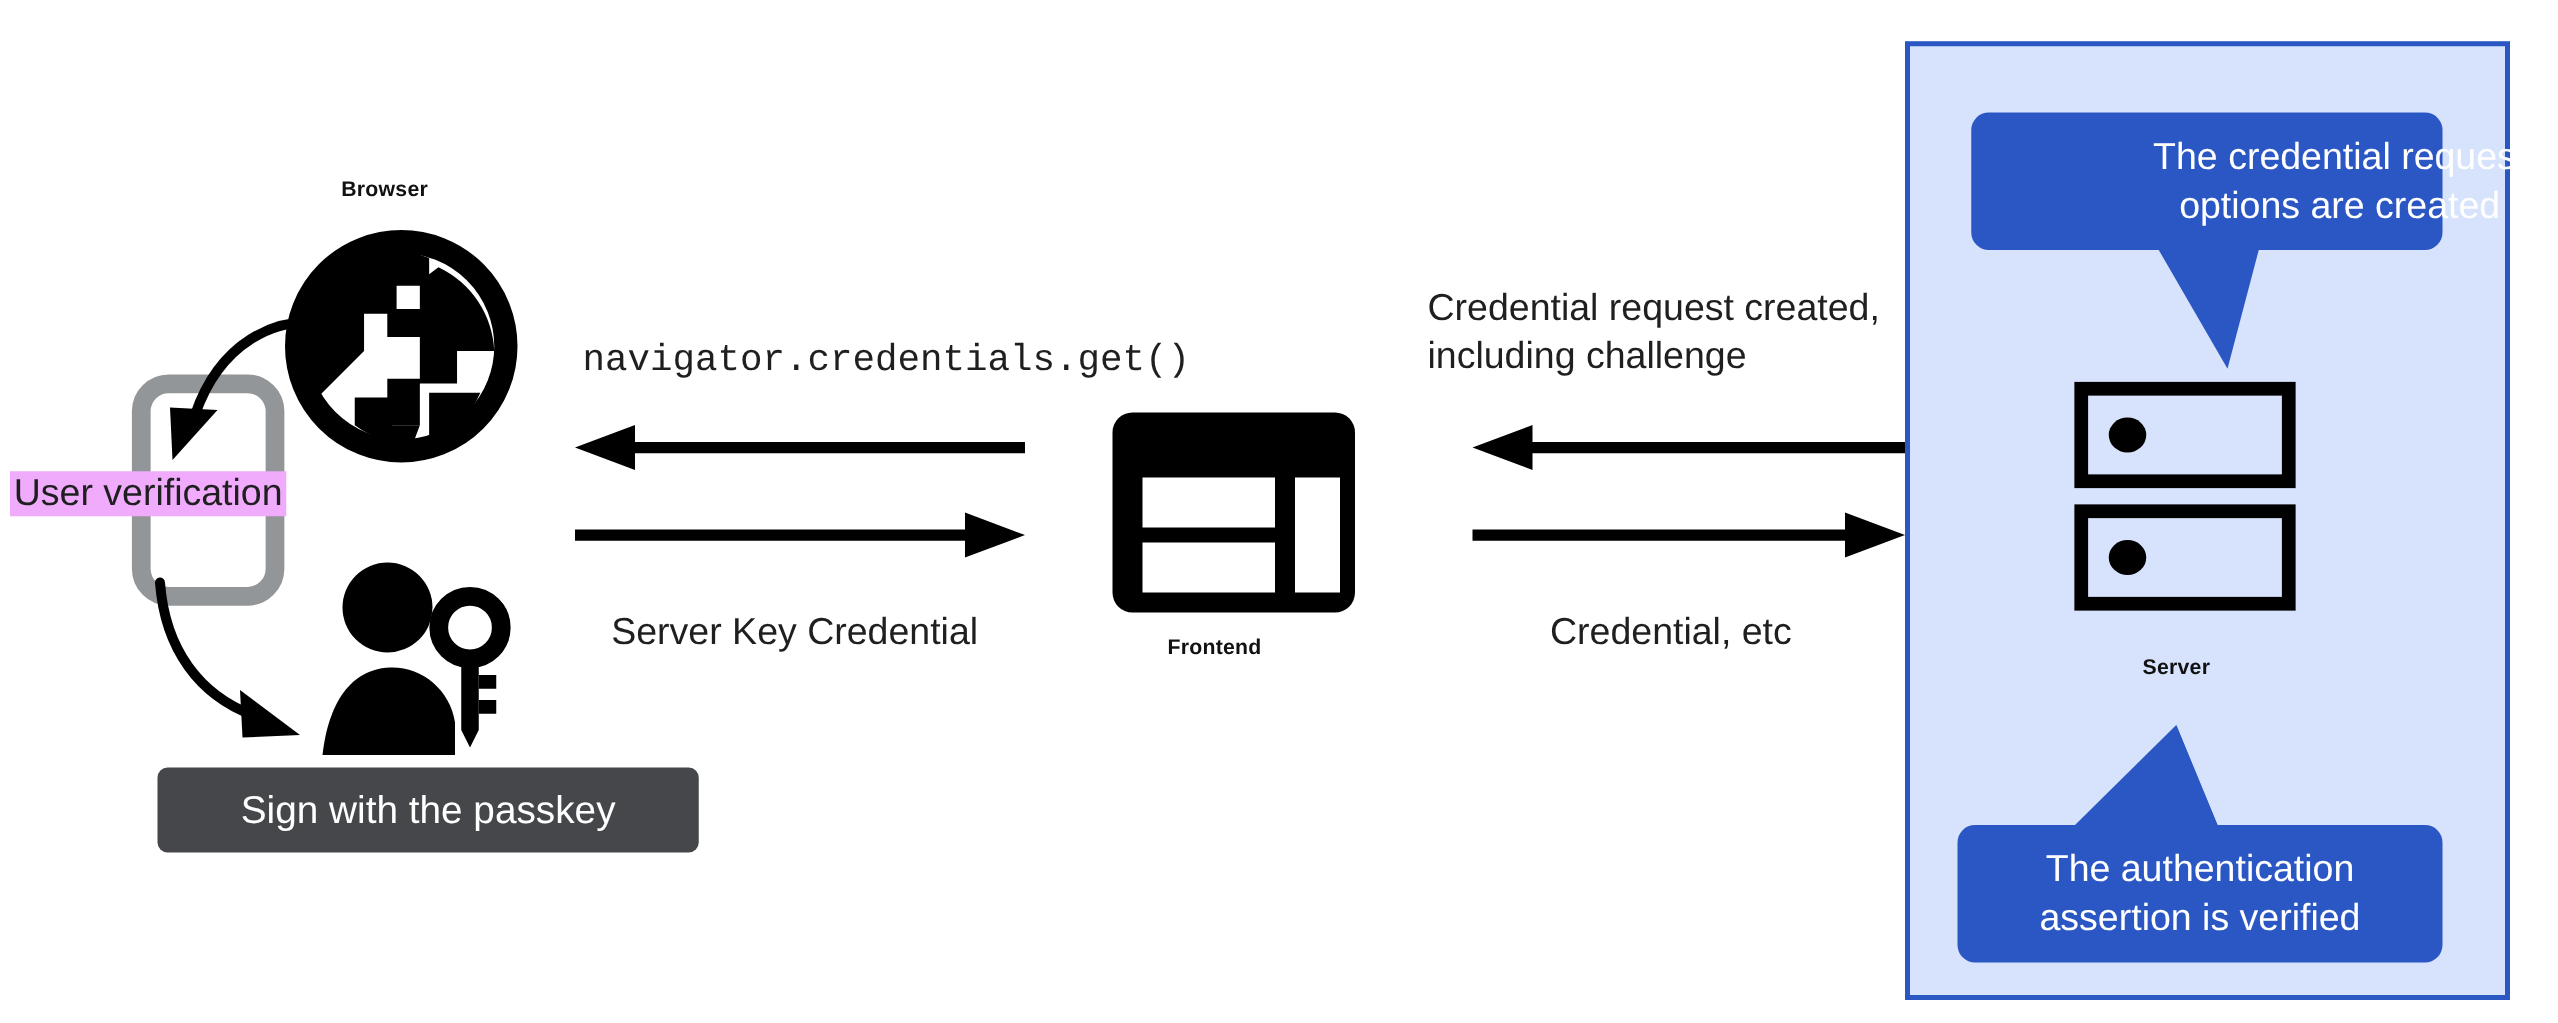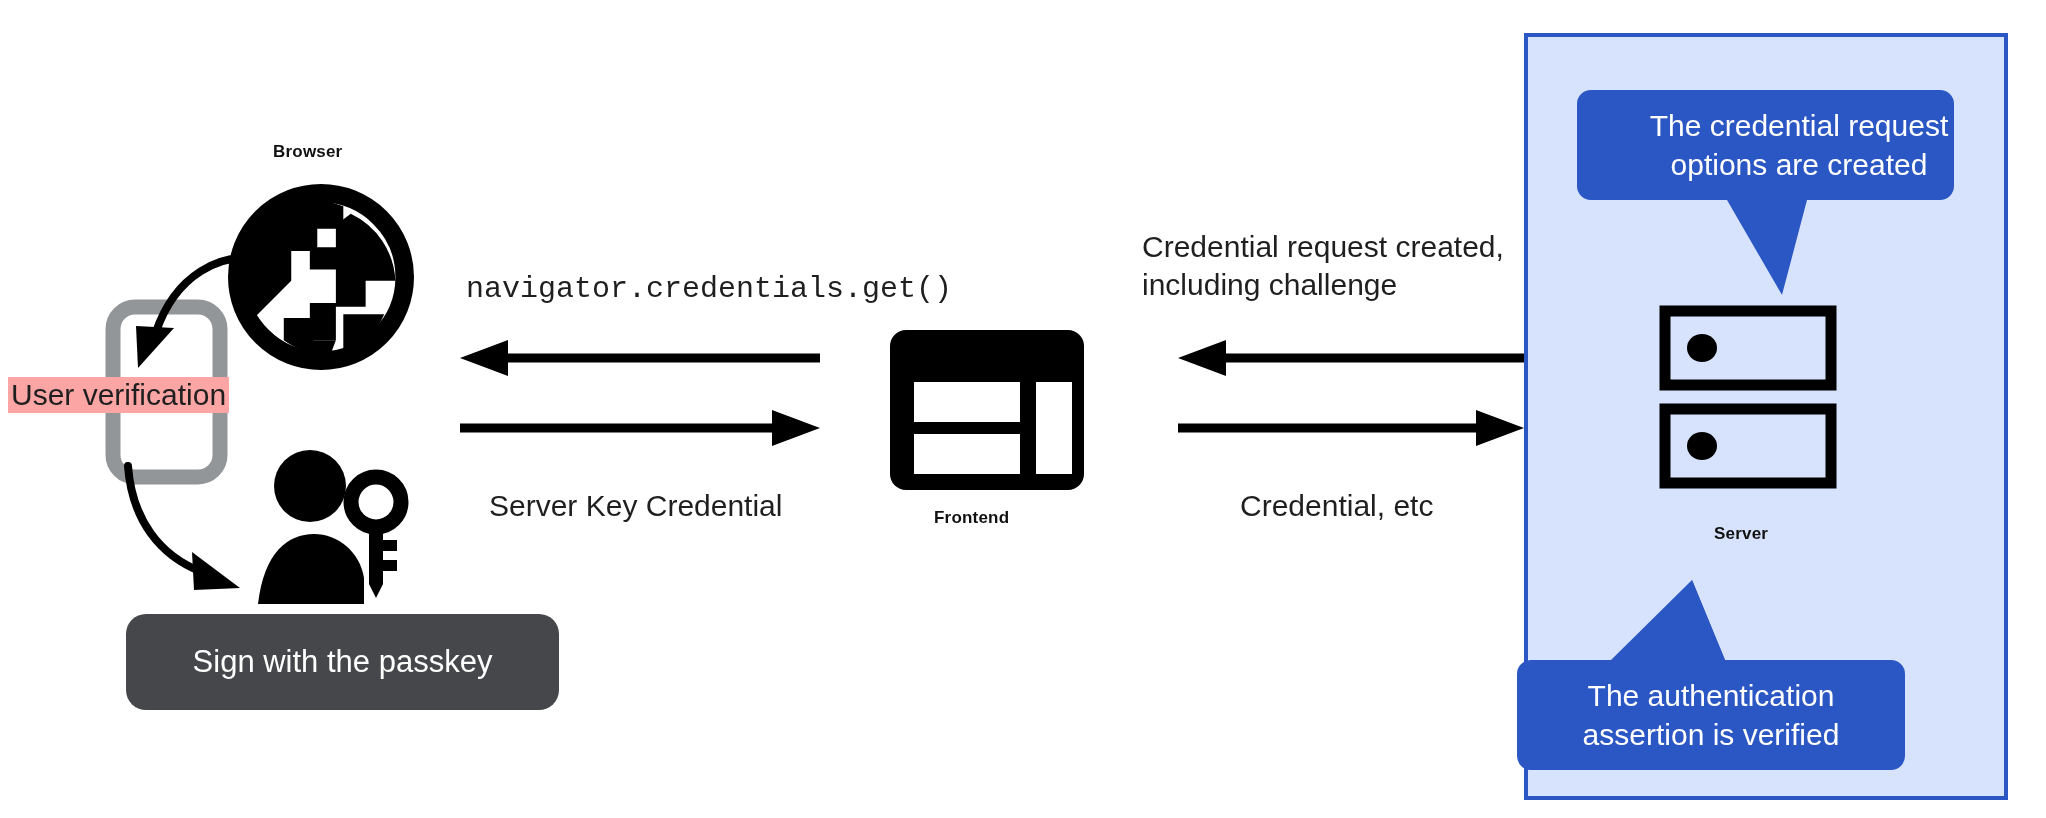--- a/index.html
+++ b/index.html
@@ -45,81 +45,81 @@
   }
   .label-multiline {
     font-family: "Liberation Sans", sans-serif;
     font-weight: 400;
     font-size: 30px;
     line-height: 1.28;
     color: #1f1f1f;
     white-space: pre-line;
   }
   .halo {
-    background: #fca5a5;
+    background: #f0abfc;
     padding: 1px 3px;
   }
 
   
   #server-panel {
     left: 1524px;
     top: 33px;
     width: 484px;
     height: 767px;
     background: #d7e3fc;
     border: 4px solid #2b57c4;
     box-sizing: border-box;
   }
 
   
   #passkey-tooltip {
     left: 126px;
     top: 614px;
     width: 433px;
     background: #45474a;
-    border-radius: 20px;
+    border-radius: 8px;
     color: #ffffff;
     font-family: "Liberation Sans", sans-serif;
     font-size: 31px;
     text-align: center;
-    padding: 30px 16px;
+    padding: 16px 16px;
     box-sizing: border-box;
     white-space: nowrap;
   }
 
   svg { display: block; overflow: visible; }
 </style>
 </head>
 <body>
 
 <div id="stage">
 
   <div class="abs" id="server-panel"></div>
 
   <div class="abs" style="left:1577px; top:90px; width:377px;">
     <svg width="377" height="220" viewBox="0 0 377 220">
       <path d="M14 0 H363 A14 14 0 0 1 377 14 V96 A14 14 0 0 1 363 110 H230 L205 205 L150 110 H14 A14 14 0 0 1 0 96 V14 A14 14 0 0 1 14 0 Z" fill="#2b57c4"></path>
     </svg>
-    <div class="abs" style="left:0; top:0; width:444px; height:110px; display:flex; align-items:center; justify-content:center;">
+    <div class="abs" style="left:0; top:0; width:444px; height:110px; display:flex; align-items:center; justify-content:flex-end;">
       <div style="color:#ffffff; font-size:30px; line-height:1.3; text-align:center; white-space:pre-line; font-family:'Liberation Sans',sans-serif;">The credential request
 options are created</div>
     </div>
   </div>
 
   <div class="abs" style="left:1660px; top:306px;">
     <svg width="176" height="182" viewBox="0 0 176 182">
       <rect x="5" y="5" width="166" height="74" fill="none" stroke="#000000" stroke-width="11"></rect>
       <ellipse cx="42" cy="42" rx="15" ry="14" fill="#000000"></ellipse>
       <rect x="5" y="103" width="166" height="74" fill="none" stroke="#000000" stroke-width="11"></rect>
       <ellipse cx="42" cy="140" rx="15" ry="14" fill="#000000"></ellipse>
     </svg>
   </div>
   <div class="abs label-bold" style="left:1714px; top:524px;">Server</div>
 
-  <div class="abs" style="left:1517px; top:580px; width:388px;">
+  <div class="abs" style="left:1566px; top:580px; width:388px;">
     <svg width="388" height="200" viewBox="0 0 388 200">
       <path d="M175 0 L175 80 H14 A14 14 0 0 0 0 94 V176 A14 14 0 0 0 14 190 H374 A14 14 0 0 0 388 176 V94 A14 14 0 0 0 374 80 H208 Z" fill="#2b57c4"></path>
       <path d="M175 0 L208 80 H94 Z" fill="#2b57c4"></path>
     </svg>
     <div class="abs" style="left:0; top:80px; width:388px; height:110px; display:flex; align-items:center; justify-content:center;">
       <div style="color:#ffffff; font-size:30px; line-height:1.3; text-align:center; white-space:pre-line; font-family:'Liberation Sans',sans-serif;">The authentication
 assertion is verified</div>
     </div>
   </div>
 

